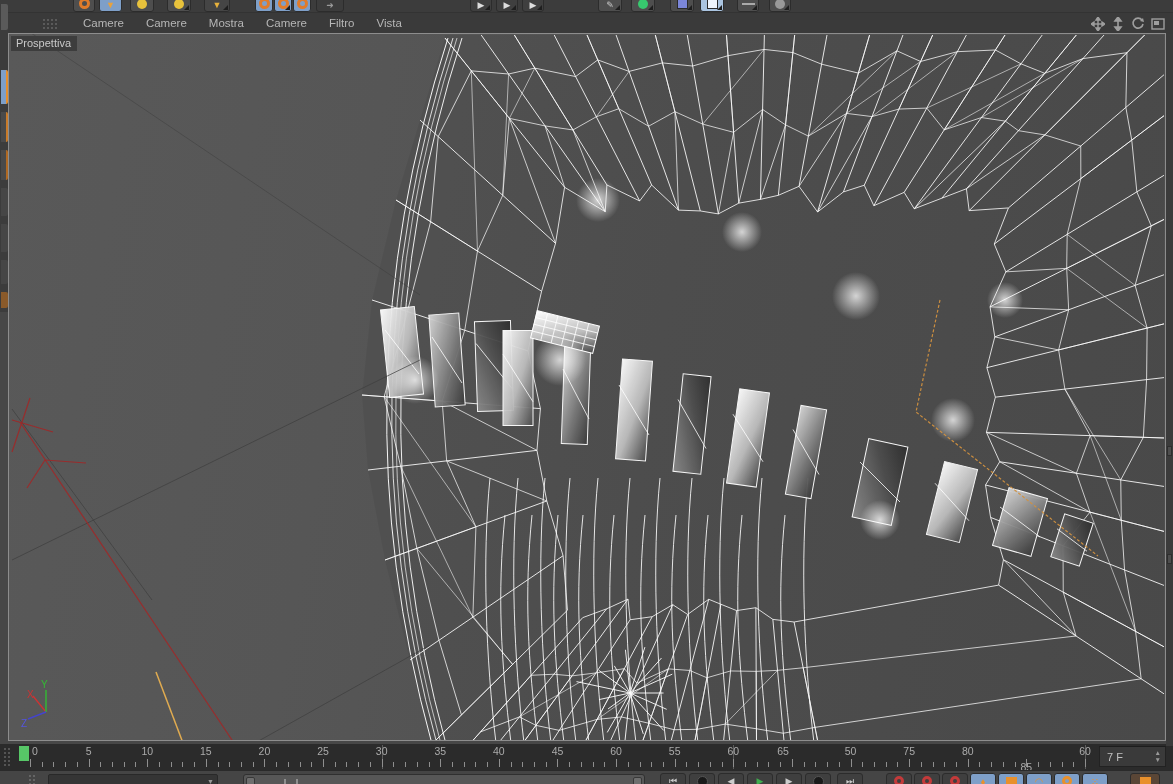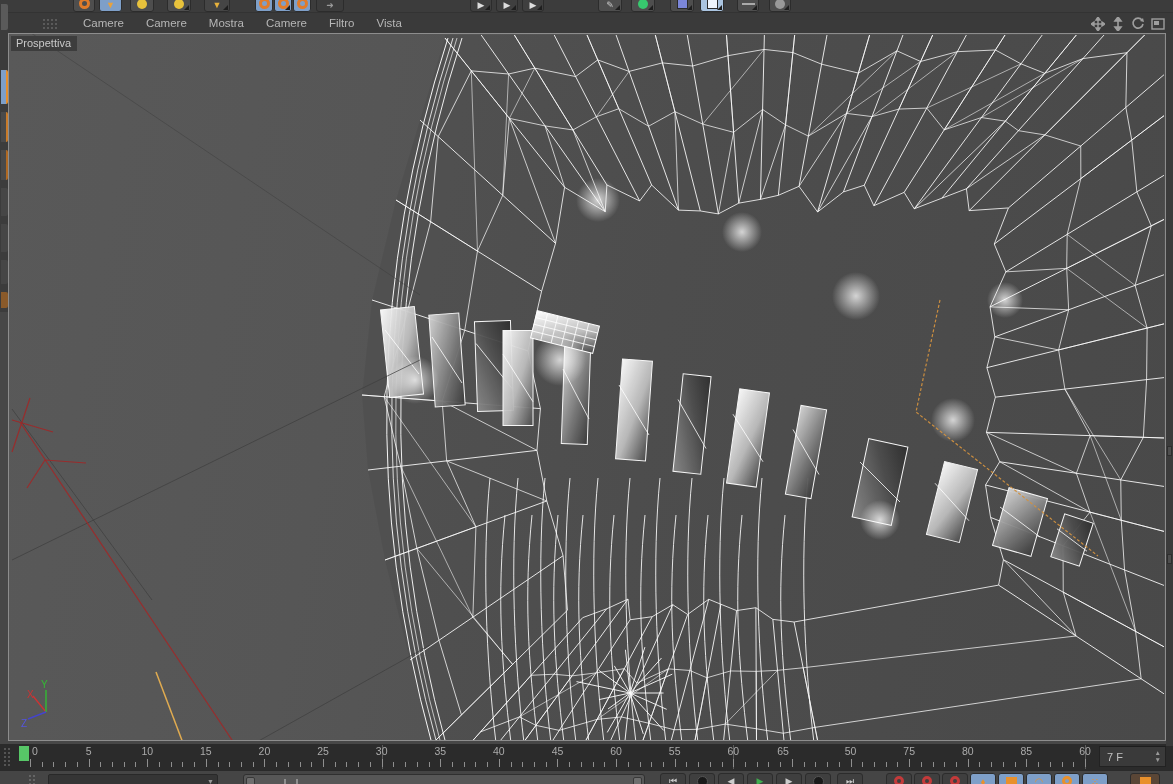--- a/index.html
+++ b/index.html
@@ -737,21 +737,21 @@
         <span class="tl-label" style="left: 440.27px;">35</span>
         <span class="tl-label" style="left: 498.88px;">40</span>
         <span class="tl-label" style="left: 557.49px;">45</span>
         <span class="tl-label" style="left: 616.1px;">60</span>
         <span class="tl-label" style="left: 674.71px;">55</span>
         <span class="tl-label" style="left: 733.32px;">60</span>
         <span class="tl-label" style="left: 747px; margin-left: 36px;">65</span>
         <span class="tl-label" style="left: 850.54px;">50</span>
         <span class="tl-label" style="left: 909.15px;">75</span>
         <span class="tl-label" style="left: 967.76px;">80</span>
-        <span class="tl-label" style="left: 1026.37px;">85</span>
+        <span class="tl-label" style="left: 1026.37px; margin-top: 16px;">85</span>
         <span class="tl-label" style="left: 1084.98px;">60</span>
       </div>
     <div id="frame-box">
       <span>7 F</span>
       <span id="frame-spinner">
           <span>▲</span>
           <span>▼</span>
         </span>
     </div>
   </div>

